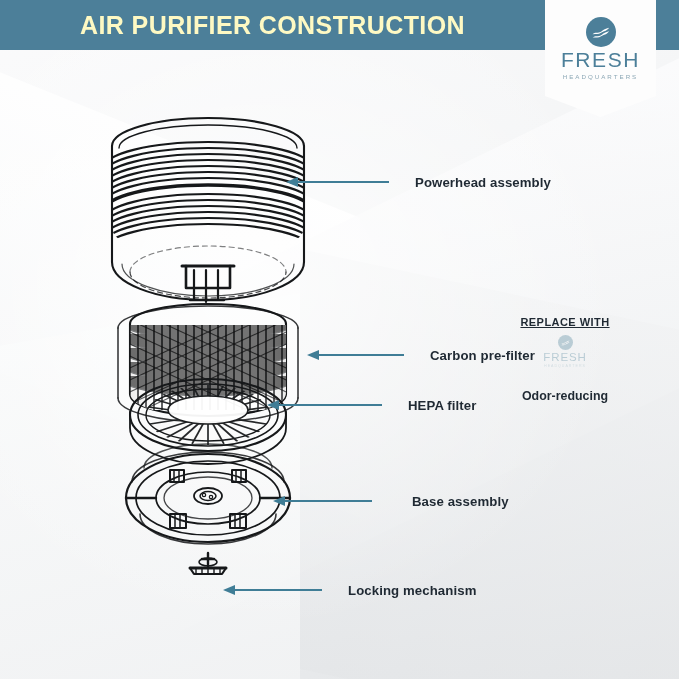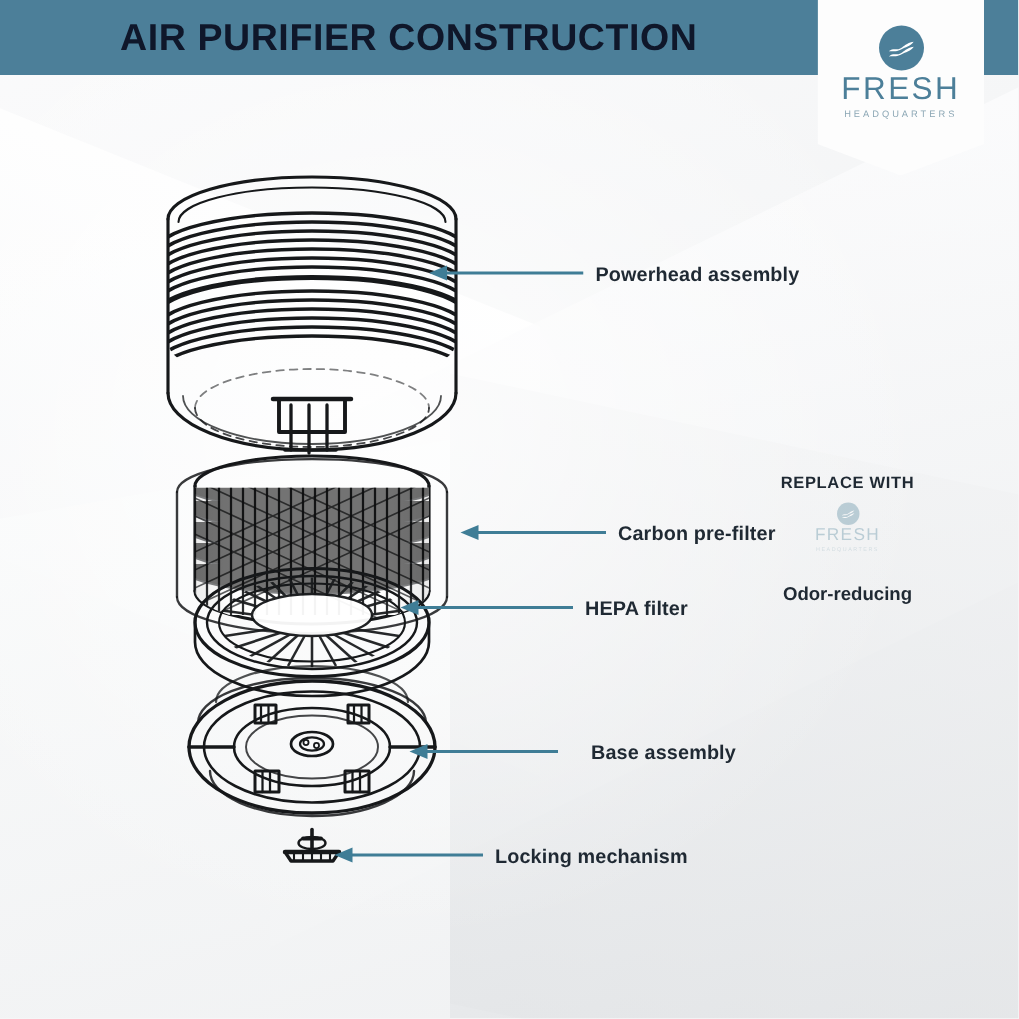--- a/index.html
+++ b/index.html
@@ -75,21 +75,21 @@
     background: #4c7f99;
     z-index: 6;
   }
   .header-title {
     position: absolute;
     left: 0; top: 0;
     width: 545px; height: 50px;
     display: flex;
     align-items: center;
     justify-content: center;
-    color: #0f172a;
+    color: #fef9c3;
     font-size: 25px;
     font-weight: bold;
     letter-spacing: .4px;
     font-family: "Liberation Sans", sans-serif;
     white-space: nowrap;
   }
 
   
   .ribbon {
     position: absolute;
@@ -145,20 +145,21 @@
     z-index: 3;
   }
 
   
   .callout {
     position: absolute;
     height: 20px;
     display: flex;
     align-items: center;
     z-index: 5;
+    gap: 18px;
   }
   .callout-arrow { display: block; }
   .callout-label {
     color: #1f2933;
     font-size: 13.2px;
     font-weight: bold;
     white-space: nowrap;
     font-family: "Liberation Sans", sans-serif;
     letter-spacing: .1px;
   }
@@ -170,20 +171,21 @@
     width: 134px;
     text-align: center;
     z-index: 5;
   }
   .promo-head {
     color: #1f2933;
     font-size: 11px;
     font-weight: bold;
     letter-spacing: .45px;
     font-family: "Liberation Sans", sans-serif;
+    text-decoration: underline;
   }
   .promo-logo {
     margin: 7px auto 6px auto;
     width: 60px;
     display: flex;
     flex-direction: column;
     align-items: center;
     opacity: .42;
   }
   .promo-mark {
@@ -478,21 +480,21 @@
   </div>
 
   <div class="callout" style="left:272px; top:491px;">
     <svg class="callout-arrow" width="100" height="16" viewBox="0 0 100 16">
       <path d="M12 8 L100 8" stroke="#3f7d96" stroke-width="2.1" fill="none"></path>
       <path d="M1 8 L13 3 L13 13 Z" fill="#3f7d96"></path>
     </svg>
     <span class="callout-label" style="margin-left:22px;">Base assembly</span>
   </div>
 
-  <div class="callout" style="left:222px; top:560px;">
+  <div class="callout" style="left:222px; top:580px;">
     <svg class="callout-arrow" width="100" height="16" viewBox="0 0 100 16">
       <path d="M12 8 L100 8" stroke="#3f7d96" stroke-width="2.1" fill="none"></path>
       <path d="M1 8 L13 3 L13 13 Z" fill="#3f7d96"></path>
     </svg>
     <span class="callout-label" style="margin-left:8px;">Locking mechanism</span>
   </div>
 
   <div class="promo">
     <div class="promo-head">REPLACE WITH</div>
     <div class="promo-logo">

